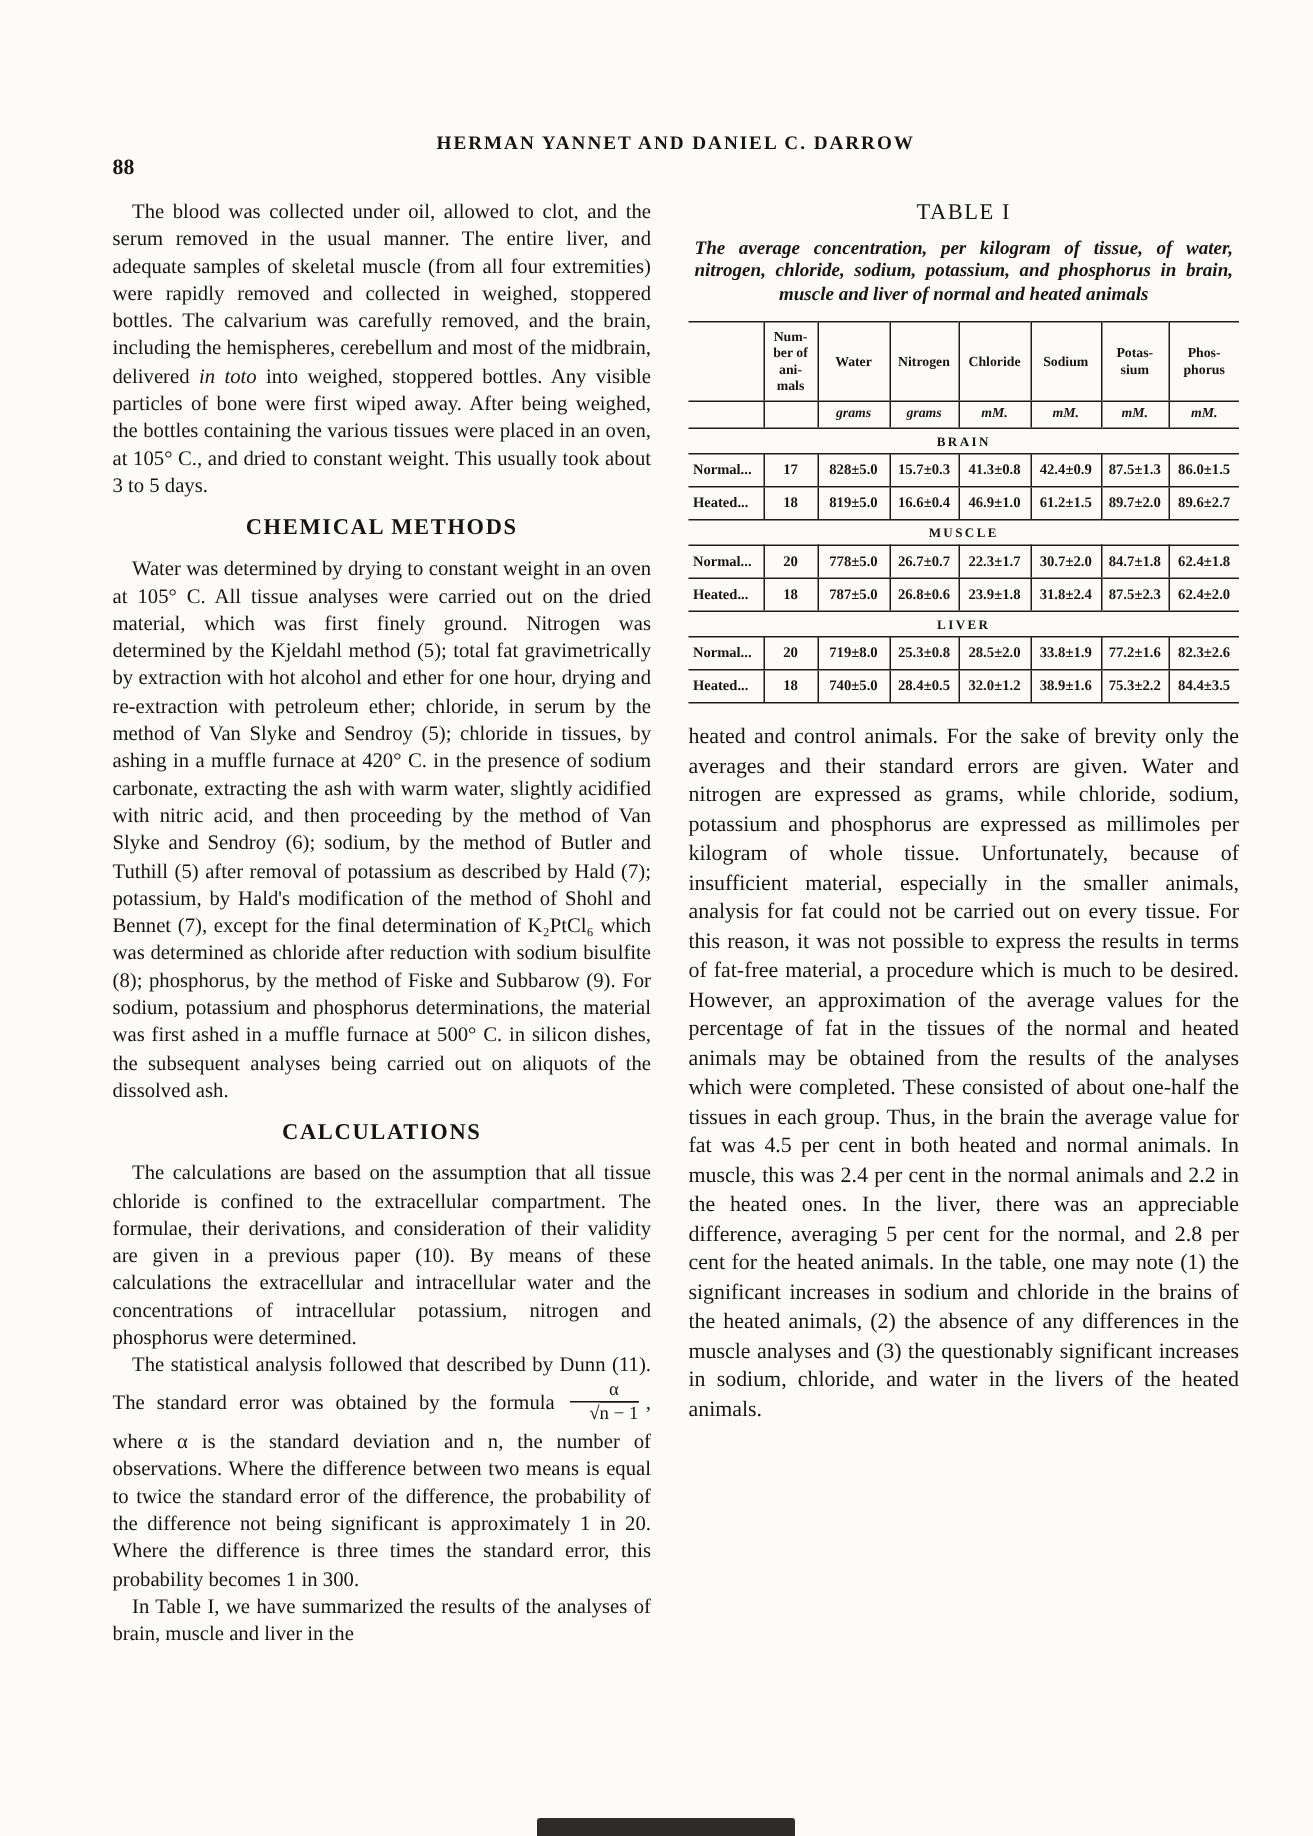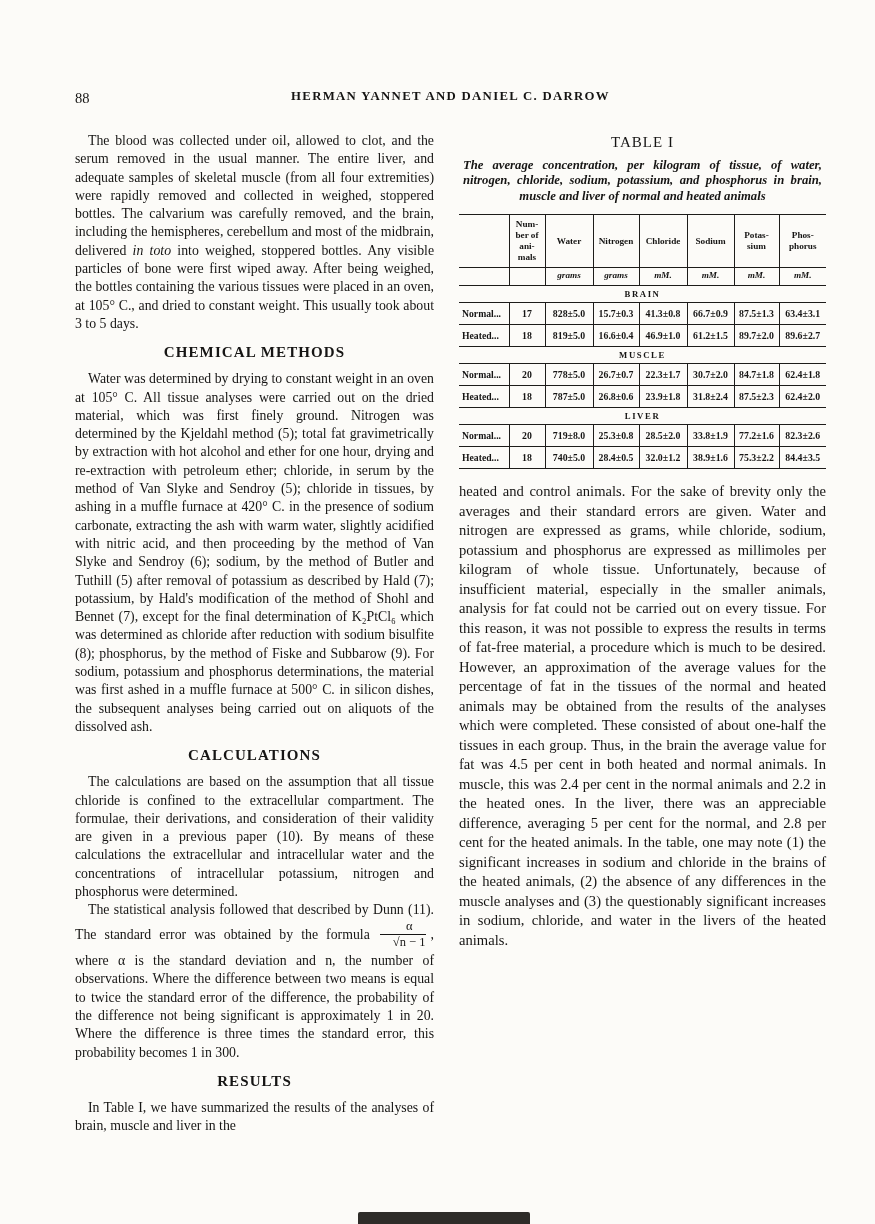--- a/index.html
+++ b/index.html
@@ -8,21 +8,21 @@
     width:875px; height:1224px;
     margin:0 auto;
     background:#fcfbf8;
     color:#161514;
     font-family:"Liberation Serif", serif;
     overflow:hidden;
     box-sizing:border-box;
     padding:86px 49px 0 75px;
   }
   .running-head { position:relative; height:20px; text-align:center; }
-  .page-num { position:absolute; left:0; top:4px; font-weight:normal; font-size:14.5px; }
+  .page-num { position:absolute; left:0; top:18px; font-weight:bold; font-size:14.5px; }
   .running-title { font-weight:bold; font-size:12.8px; letter-spacing:1.3px; }
 
   .columns { display:flex; gap:25px; margin-top:26px; }
   .col { width:367px; }
 
   .body-p { font-size:13.8px; line-height:18.3px; text-align:justify; margin:0; }
   .indent { text-indent:13px; }
   .col-right .body-p { font-size:14.6px; line-height:19.5px; margin-top:13px; }
 
   .sec-heading {
@@ -82,21 +82,20 @@
       <p class="body-p indent"><span>The blood was collected under oil, allowed to clot, and the serum removed in the usual manner.  The entire liver, and adequate samples of skeletal muscle (from all four extremities) were rapidly removed and collected in weighed, stoppered bottles.  The calvarium was carefully removed, and the brain, including the hemispheres, cerebellum and most of the midbrain, delivered </span><em class="serif-it">in toto</em><span> into weighed, stoppered bottles.  Any visible particles of bone were first wiped away.  After being weighed, the bottles containing the various tissues were placed in an oven, at 105° C., and dried to constant weight.  This usually took about 3 to 5 days.</span></p>
 
       <h3 class="sec-heading">CHEMICAL METHODS</h3>
       <p class="body-p indent">Water was determined by drying to constant weight in an oven at 105° C.  All tissue analyses were carried out on the dried material, which was first finely ground.  Nitrogen was determined by the Kjeldahl method (5); total fat gravimetrically by extraction with hot alcohol and ether for one hour, drying and re-extraction with petroleum ether; chloride, in serum by the method of Van Slyke and Sendroy (5); chloride in tissues, by ashing in a muffle furnace at 420° C. in the presence of sodium carbonate, extracting the ash with warm water, slightly acidified with nitric acid, and then proceeding by the method of Van Slyke and Sendroy (6); sodium, by the method of Butler and Tuthill (5) after removal of potassium as described by Hald (7); potassium, by Hald's modification of the method of Shohl and Bennet (7), except for the final determination of K₂PtCl₆ which was determined as chloride after reduction with sodium bisulfite (8); phosphorus, by the method of Fiske and Subbarow (9).  For sodium, potassium and phosphorus determinations, the material was first ashed in a muffle furnace at 500° C. in silicon dishes, the subsequent analyses being carried out on aliquots of the dissolved ash.</p>
 
       <h3 class="sec-heading">CALCULATIONS</h3>
       <p class="body-p indent">The calculations are based on the assumption that all tissue chloride is confined to the extracellular compartment.  The formulae, their derivations, and consideration of their validity are given in a previous paper (10).  By means of these calculations the extracellular and intracellular water and the concentrations of intracellular potassium, nitrogen and phosphorus were determined.</p>
       <p class="body-p indent"><span>The statistical analysis followed that described by Dunn (11).  The standard error was obtained by the formula</span>
         <span class="fraction"><span class="num">α</span><span class="den"><span>√</span><span class="overline">n − 1</span></span></span><span>, where α is the standard deviation and n, the number of observations.  Where the difference between two means is equal to twice the standard error of the difference, the probability of the difference not being significant is approximately 1 in 20.  Where the difference is three times the standard error, this probability becomes 1 in 300.</span></p>
 
-      <h3 class="sec-heading">RESULTS</h3>
       <p class="body-p indent">In Table I, we have summarized the results of the analyses of brain, muscle and liver in the</p>
     </div>
 
     <div class="col col-right">
 
       <div class="table-block">
         <div class="table-title">TABLE I</div>
         <div class="table-caption">The average concentration, per kilogram of tissue, of water, nitrogen, chloride, sodium, potassium, and phosphorus in brain, muscle and liver of normal and heated animals</div>
 
         <table class="data-table">
@@ -139,23 +138,23 @@
 
             <tr class="band">
               <td colspan="8">BRAIN</td>
             </tr>
             <tr class="data-row">
               <td class="lbl">Normal...</td>
               <td>17</td>
               <td>828±5.0</td>
               <td>15.7±0.3</td>
               <td>41.3±0.8</td>
-              <td>66.7±0.9</td>
+              <td>42.4±0.9</td>
               <td>87.5±1.3</td>
-              <td>63.4±3.1</td>
+              <td>86.0±1.5</td>
             </tr>
             <tr class="data-row">
               <td class="lbl">Heated...</td>
               <td>18</td>
               <td>819±5.0</td>
               <td>16.6±0.4</td>
               <td>46.9±1.0</td>
               <td>61.2±1.5</td>
               <td>89.7±2.0</td>
               <td>89.6±2.7</td>

